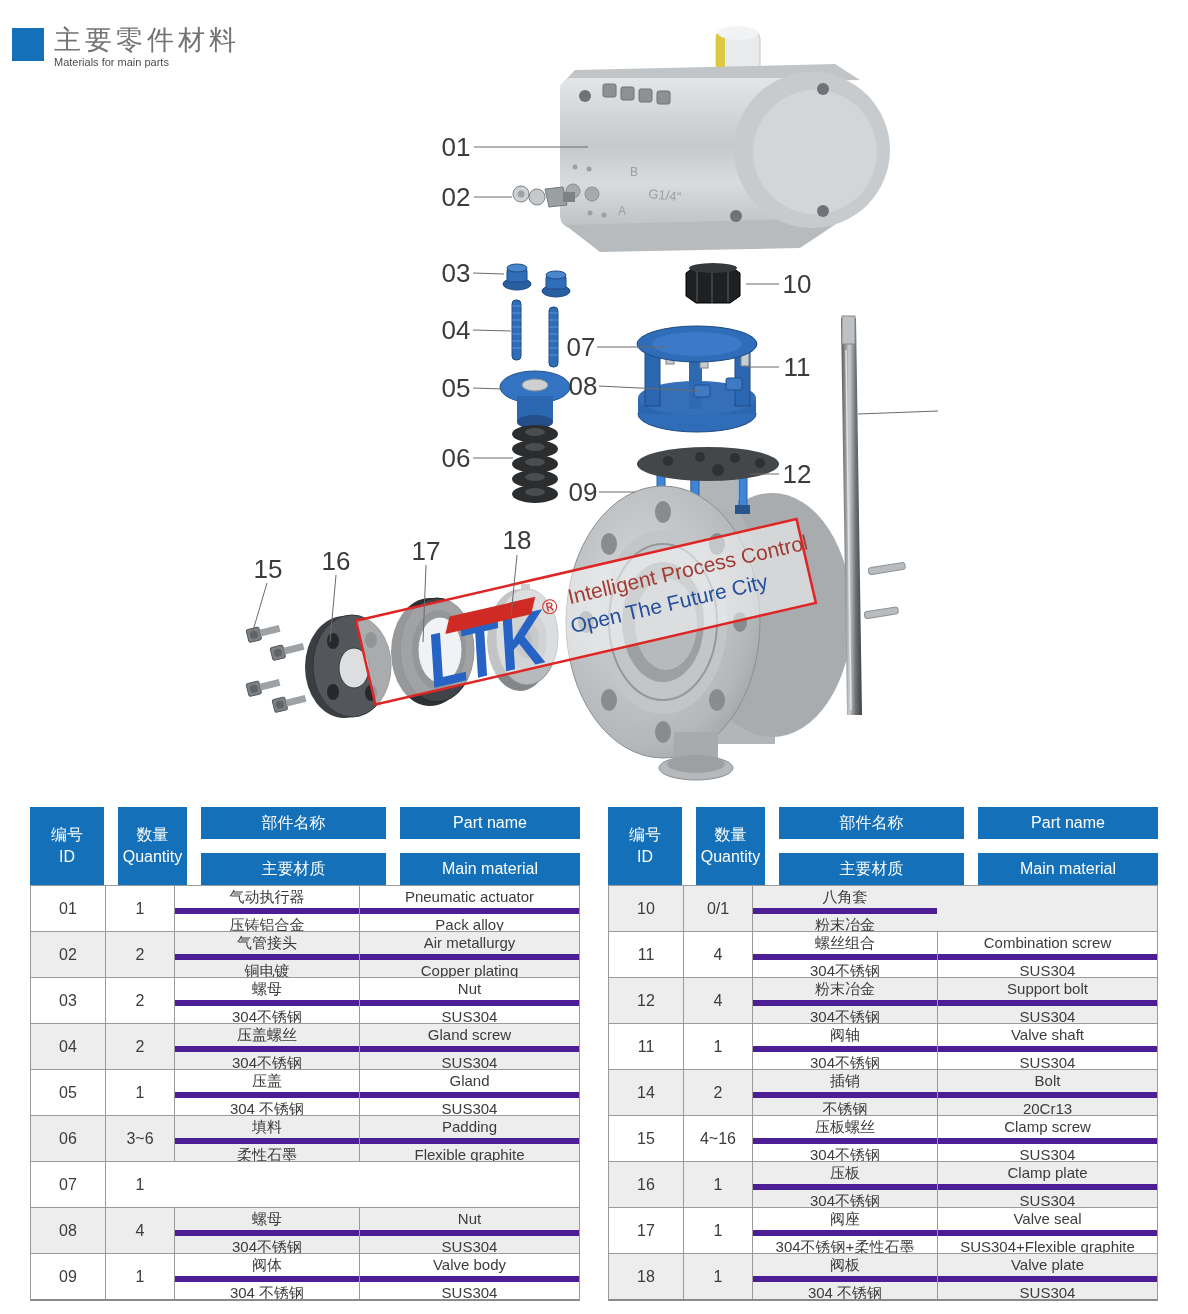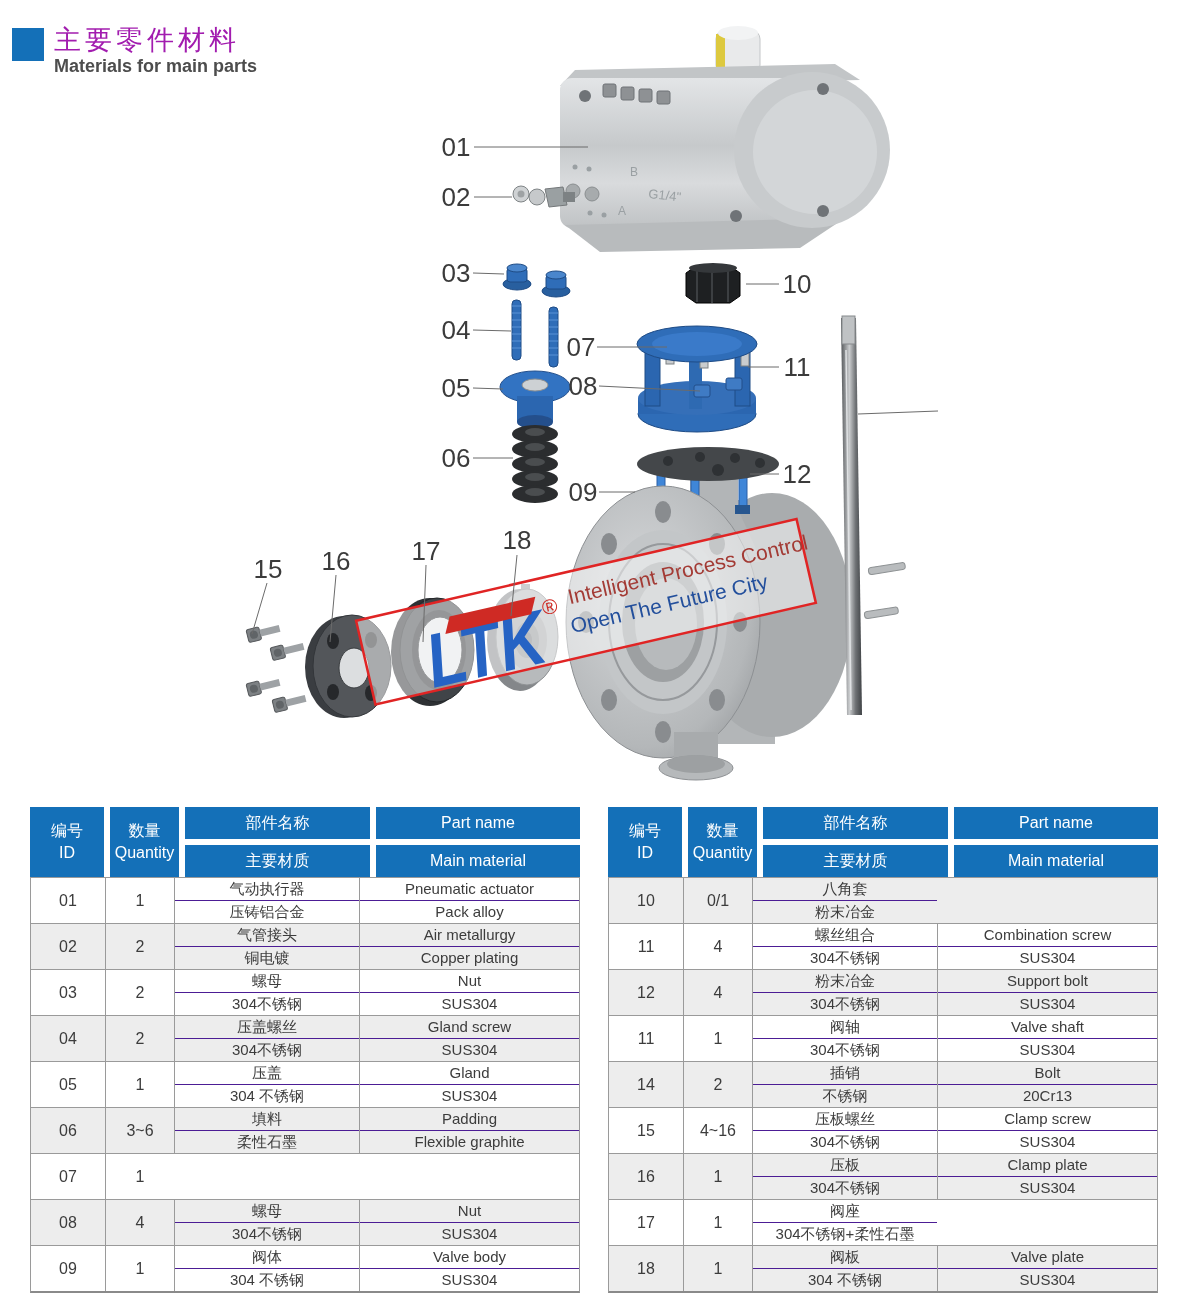--- a/index.html
+++ b/index.html
@@ -1,44 +1,44 @@
 <!DOCTYPE html>
 <html><head>
 <meta charset="utf-8">
 <style>
   html,body{margin:0;padding:0;background:#fff;}
   .page{position:relative;width:1188px;height:1314px;background:#fff;overflow:hidden;
         font-family:"Liberation Sans","DejaVu Sans",sans-serif;color:#3c3c3c;}
   
   .hdr{position:absolute;left:12px;top:26px;display:flex;align-items:flex-start;}
   .hdr-sq{width:32px;height:33px;background:#1470b8;margin-right:10px;margin-top:2px;}
-  .hdr-t-cn{font-size:27px;letter-spacing:4px;color:#a21caf;line-height:28px;}
-  .hdr-t-en{font-size:18px;color:#4d4d4d;margin-top:2px;font-weight:bold;}
+  .hdr-t-cn{font-size:27px;letter-spacing:4px;color:#737373;line-height:28px;}
+  .hdr-t-en{font-size:11px;color:#4d4d4d;margin-top:2px;}
   
   svg{position:absolute;left:0;top:0;}
   svg text{font-family:"Liberation Sans","DejaVu Sans",sans-serif;}
   .callout{font-size:26px;fill:#3b3b3b;}
   .leader{stroke:#6b6b6b;stroke-width:1;}
   
   .ptable{position:absolute;top:807px;width:550px;font-size:15px;}
   .ptable.left{left:30px;} .ptable.right{left:608px;}
   .thead{display:grid;grid-template-columns:74px 69px 185px 1fr;grid-template-rows:32px 32px;
-         gap:6px;background:#fff;}
+         gap:14px;background:#fff;}
   .hcell{background:#1470b8;color:#fff;display:flex;align-items:center;justify-content:center;
          font-size:16px;}
   .hcell.span2{grid-row:1/3;flex-direction:column;line-height:22px;}
   .tbody{border:1px solid #9a9a9a;border-bottom:2px solid #8a8a8a;}
   .prow{display:grid;grid-template-columns:74px 69px 185px 1fr;height:45px;background:#fff;}
   .prow.shade{background:#ededed;}
   .prow + .prow{border-top:1px solid #9a9a9a;}
   .c{border-left:1px solid #9a9a9a;overflow:hidden;}
   .c:first-child{border-left:none;}
   .c.id,.c.qty{display:flex;align-items:center;justify-content:center;font-size:16px;}
   .sub{height:22px;line-height:22px;text-align:center;white-space:nowrap;}
-  .c.name .sub:first-child,.c.en .sub:first-child{border-bottom:1px solid #4c1d95;}
+  .c.name .sub:first-child,.c.en .sub:first-child{border-bottom:6px solid #4c1d95;}
 </style>
 </head>
 <body>
 
 <div class="page">
 
   <div class="hdr">
     <div class="hdr-sq"></div>
     <div>
       <div class="hdr-t-cn">主要零件材料</div>
@@ -559,20 +559,24 @@
             <div class="sub">SUS304</div>
           </div>
         </div>
         <div class="prow">
           <div class="c id">17</div>
           <div class="c qty">1</div>
           <div class="c name">
             <div class="sub">阀座</div>
             <div class="sub">304不锈钢+柔性石墨</div>
           </div>
+          <div class="c en">
+            <div class="sub">Valve seal</div>
+            <div class="sub">SUS304+Flexible graphite</div>
+          </div>
         </div>
         <div class="prow shade">
           <div class="c id">18</div>
           <div class="c qty">1</div>
           <div class="c name">
             <div class="sub">阀板</div>
             <div class="sub">304 不锈钢</div>
           </div>
           <div class="c en">
             <div class="sub">Valve plate</div>

